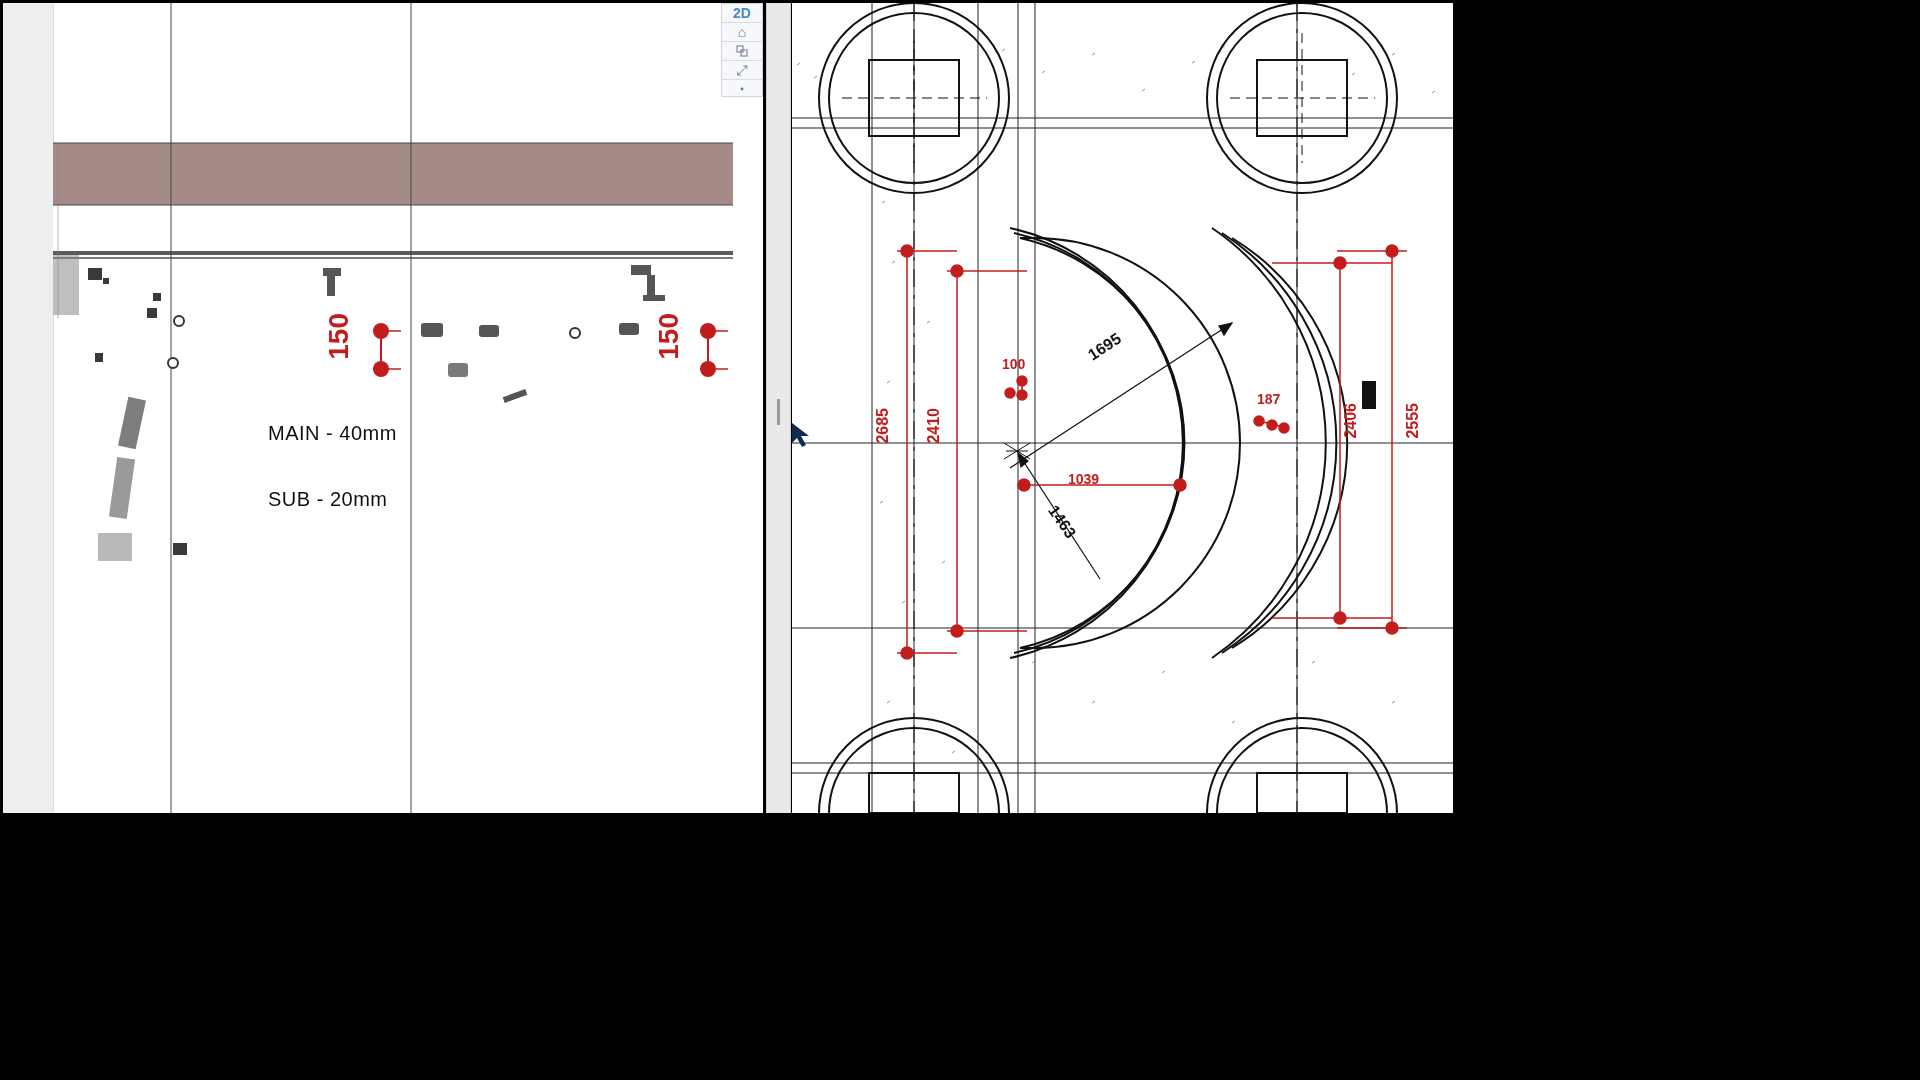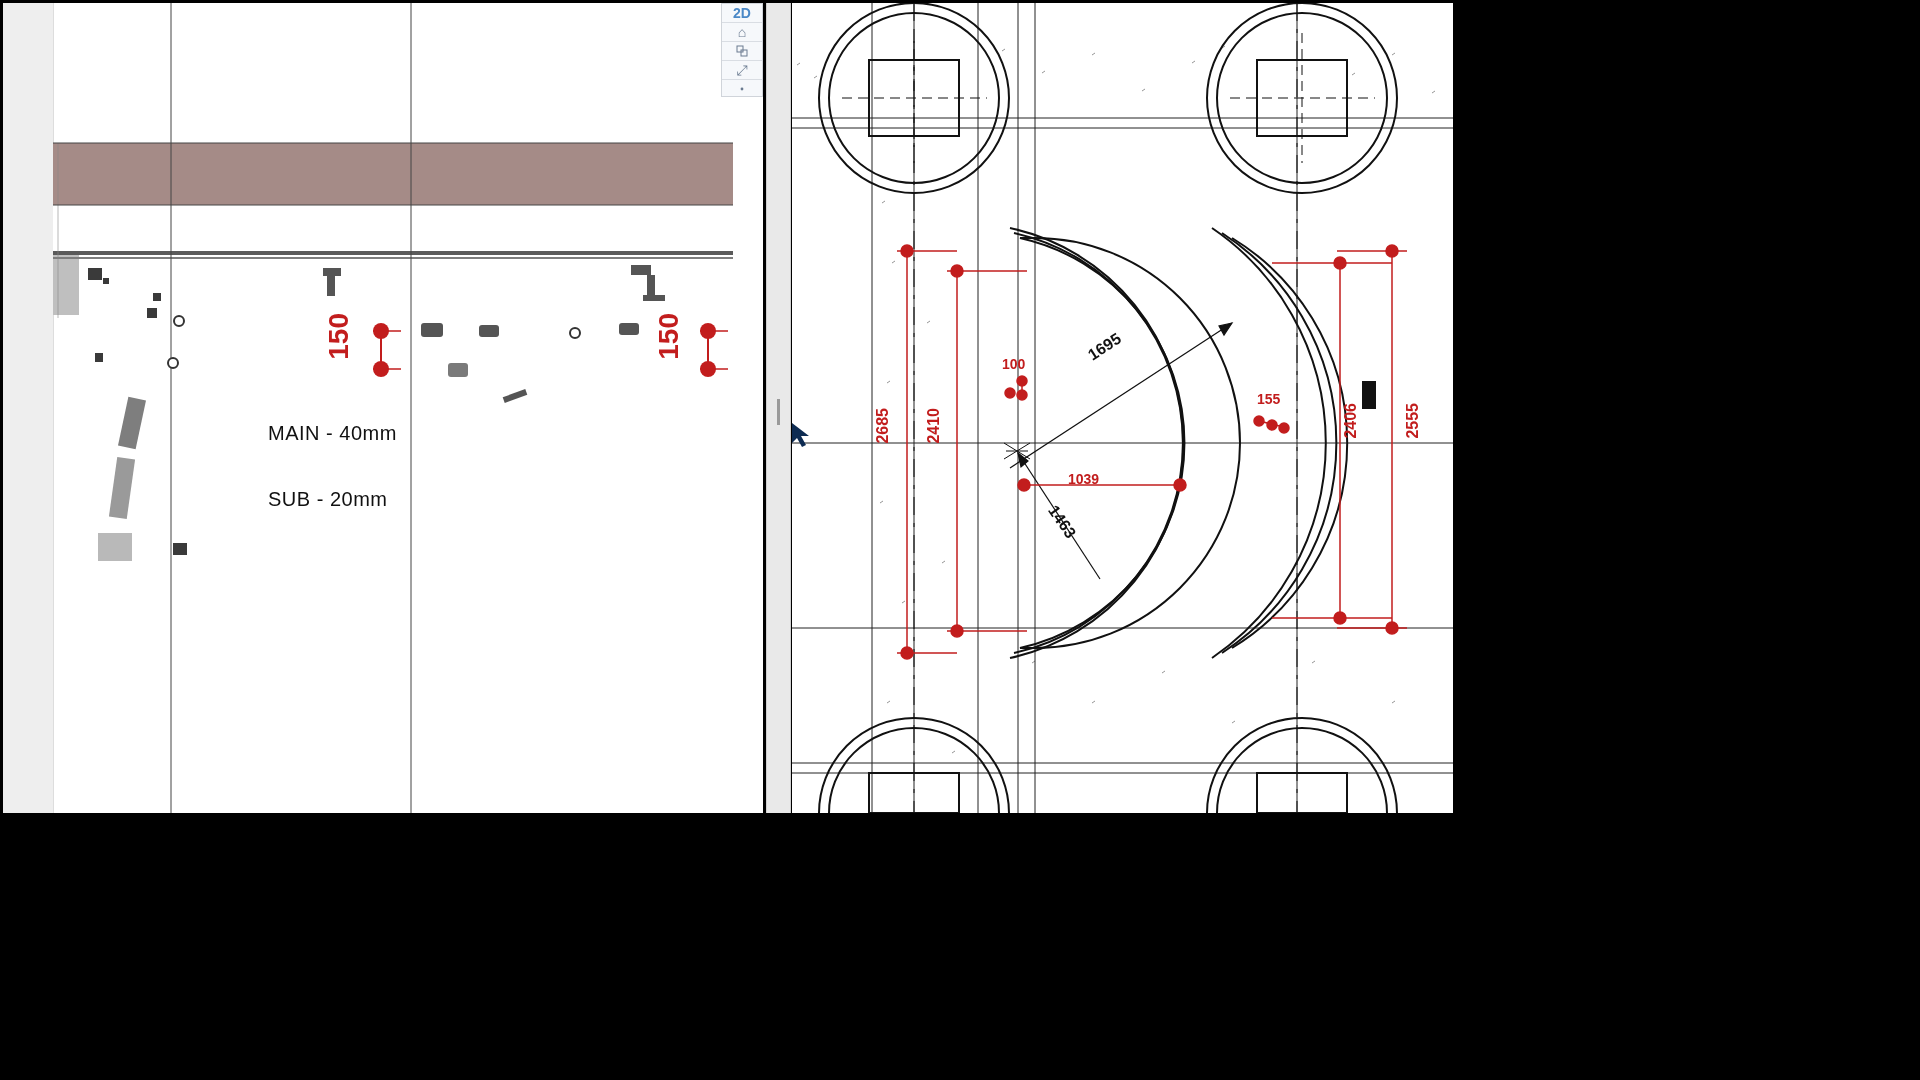--- a/index.html
+++ b/index.html
@@ -368,21 +368,21 @@
       </g>
 
       <rect x="570" y="378" width="14" height="28" fill="#111"></rect>
     </svg>
 
     
     <div class="dim-text-v" style="left:82px; top:405px;">2685</div>
     <div class="dim-text-v" style="left:133px; top:405px;">2410</div>
     <div class="dim-text-h" style="left:210px; top:353px;">100</div>
     <div class="dim-text-h" style="left:276px; top:450px;margin-top:18px;">1039</div>
-    <div class="dim-text-h" style="left:465px; top:388px;">155</div>
+    <div class="dim-text-h" style="left:465px; top:388px;">187</div>
     <div class="dim-text-v" style="left:550px; top:400px;">2406</div>
     <div class="dim-text-v" style="left:612px; top:400px;">2555</div>
 
     
     <div class="dim-text-blk" style="left:295px; top:335px; transform:rotate(-33deg);">1695</div>
     <div class="dim-text-blk" style="left:252px; top:510px; transform:rotate(55deg);">1463</div>
 
     
     <div style="position:absolute; left:0px; top:420px;">
       <svg width="22" height="26" viewBox="0 0 22 26">

